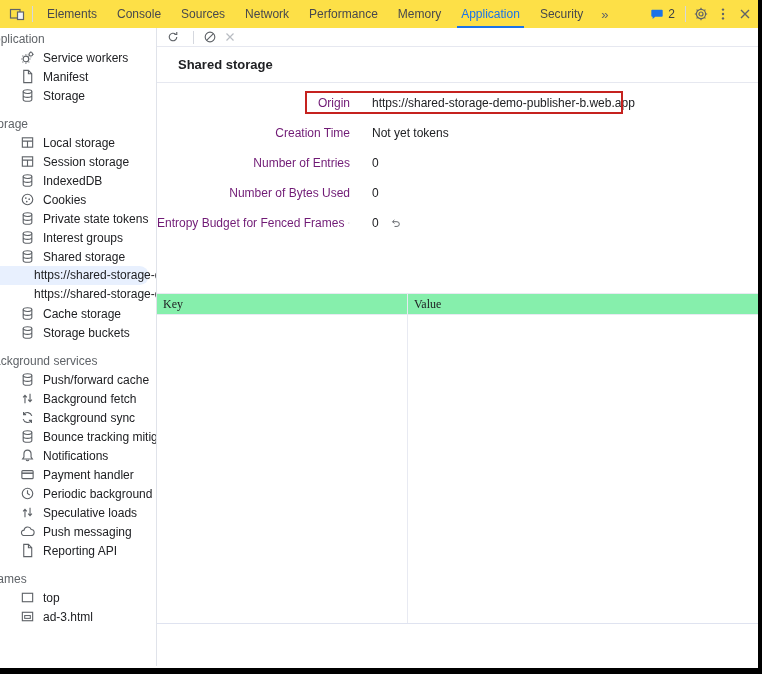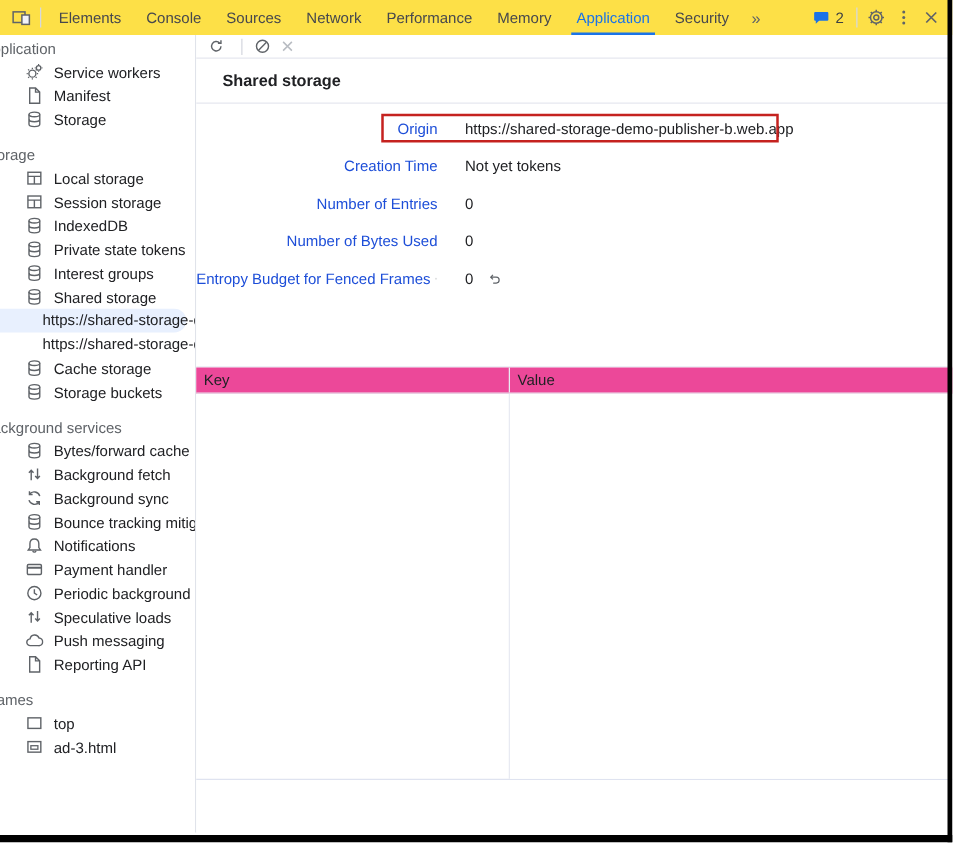--- a/index.html
+++ b/index.html
@@ -50,29 +50,29 @@
     font-family:"Liberation Sans", sans-serif; font-size:12px; color:#202124; }
   .filter-pill input::placeholder { color:#5f6368; }
   .tool-sep { width:1px; height:13px; background:#d5d8df; margin:0 6px 0 10px; }
 
   .panel-title { height:36px; line-height:36px; padding-left:21px; font-size:13px;
     font-weight:bold; color:#202124; border-bottom:1px solid #e6e8f0; }
 
   .meta { padding-top:10px; }
   .meta-row { display:flex; align-items:center; height:20px; margin-bottom:10px; position:relative; }
   .meta-label { width:193px; display:flex; justify-content:flex-end; align-items:center; gap:4px;
-    text-align:right; color:#1d4ed8; white-space:nowrap; }
+    text-align:right; color:#701a75; white-space:nowrap; }
   .meta-label svg { width:12px; height:12px; color:#5f6368; }
   .meta-value { margin-left:10px; color:#202124; display:flex; align-items:center; gap:10px; white-space:nowrap;padding-left:12px; }
   .meta-value svg { width:13px; height:13px; color:#5f6368; }
   .red-frame { position:absolute; left:148px; top:-2px; width:318px; height:23px;
     border:2px solid #c5221f; pointer-events:none; }
 
   .kv-table { margin-top:50px; border-top:1px solid #e8eaf2; }
-  .kv-head { display:flex; height:21px; background:#ec4899; border-bottom:1px solid #e8eaf2; }
+  .kv-head { display:flex; height:21px; background:#86efac; border-bottom:1px solid #e8eaf2;font-family:Liberation Serif, serif; }
   .kv-col-key { width:251px; line-height:21px; padding-left:6px; border-right:1px solid #e8eaf2; color:#202124; }
   .kv-col-val { flex:1; line-height:21px; padding-left:6px; color:#202124; }
   .kv-body { display:flex; height:309px; border-bottom:1px solid #dfe3f0; }
   .kv-body .key-cell { width:251px; border-right:1px solid #e8eaf2; }
   .kv-footer { flex:1; background:#fff; }
 
   
   .right-bar { position:absolute; top:0; right:0; width:4px; height:674px; background:#000; }
   .bottom-bar { position:absolute; left:0; bottom:0; width:762px; height:6px; background:#000; }
 </style>
@@ -261,20 +261,26 @@
           <span>Session storage</span>
           </div>
         <div class="sb-item">
           <svg viewBox="0 0 16 16">
               <use href="#sym-db"></use>
             </svg>
           <span>IndexedDB</span>
           </div>
         <div class="sb-item">
           <svg viewBox="0 0 16 16">
+              <use href="#sym-cookie"></use>
+            </svg>
+          <span>Cookies</span>
+          </div>
+        <div class="sb-item">
+          <svg viewBox="0 0 16 16">
               <use href="#sym-db"></use>
             </svg>
           <span>Private state tokens</span>
           </div>
         <div class="sb-item">
           <svg viewBox="0 0 16 16">
               <use href="#sym-db"></use>
             </svg>
           <span>Interest groups</span>
           </div>
@@ -299,21 +305,21 @@
           <span>Storage buckets</span>
           </div>
       </div>
 
       <div class="sb-section">
         <div class="sec-title">Background services</div>
         <div class="sb-item">
           <svg viewBox="0 0 16 16">
               <use href="#sym-db"></use>
             </svg>
-          <span>Bytes/forward cache</span>
+          <span>Push/forward cache</span>
           </div>
         <div class="sb-item">
           <svg viewBox="0 0 16 16">
               <use href="#sym-updown"></use>
             </svg>
           <span>Background fetch</span>
           </div>
         <div class="sb-item">
           <svg viewBox="0 0 16 16">
               <use href="#sym-sync"></use>

